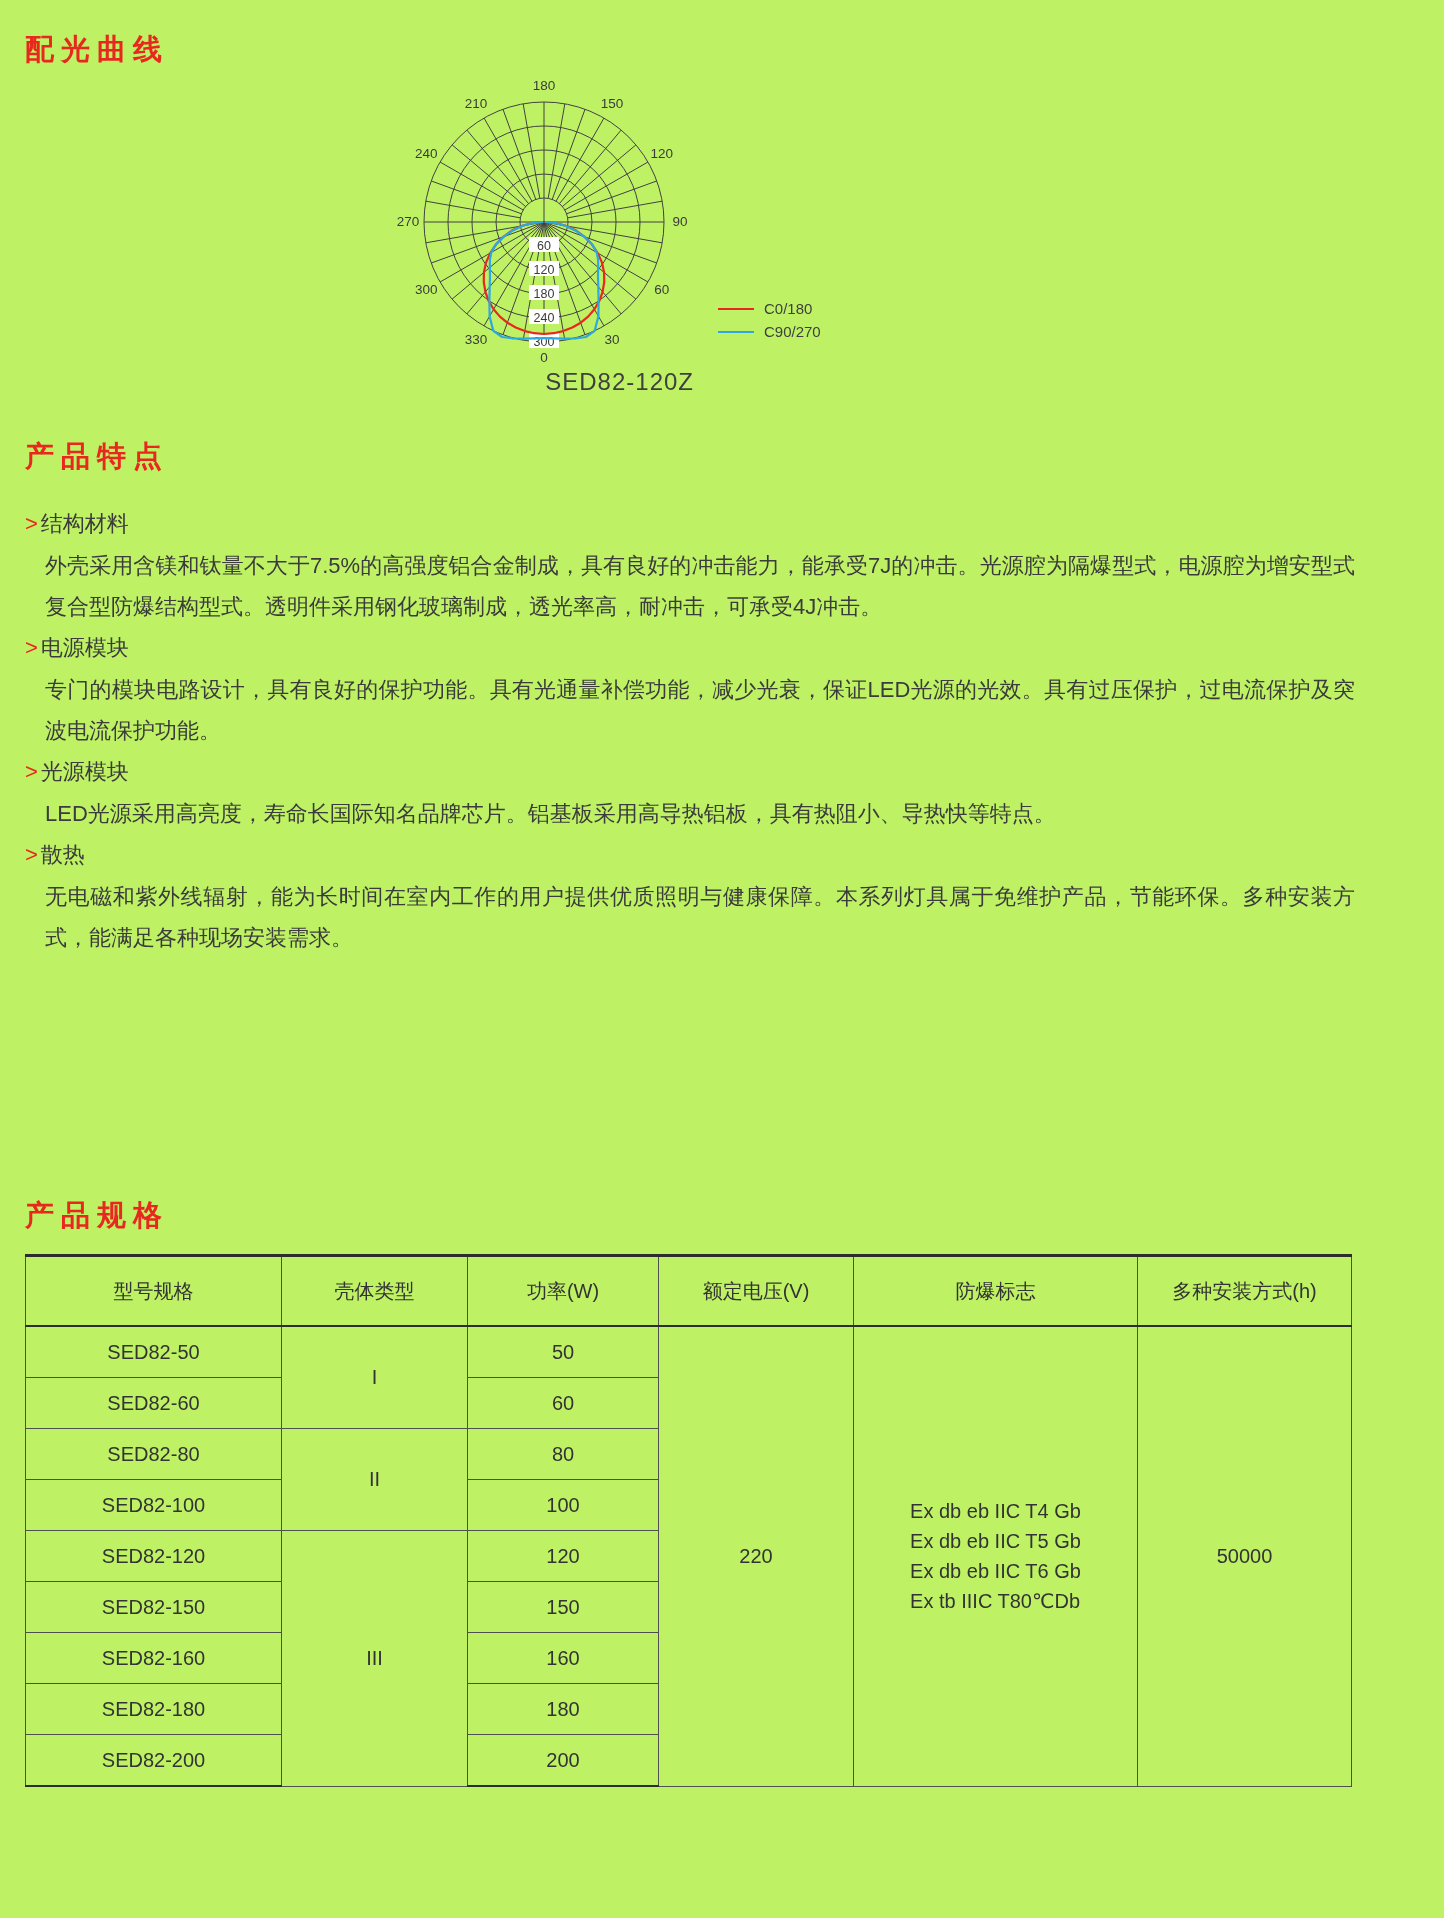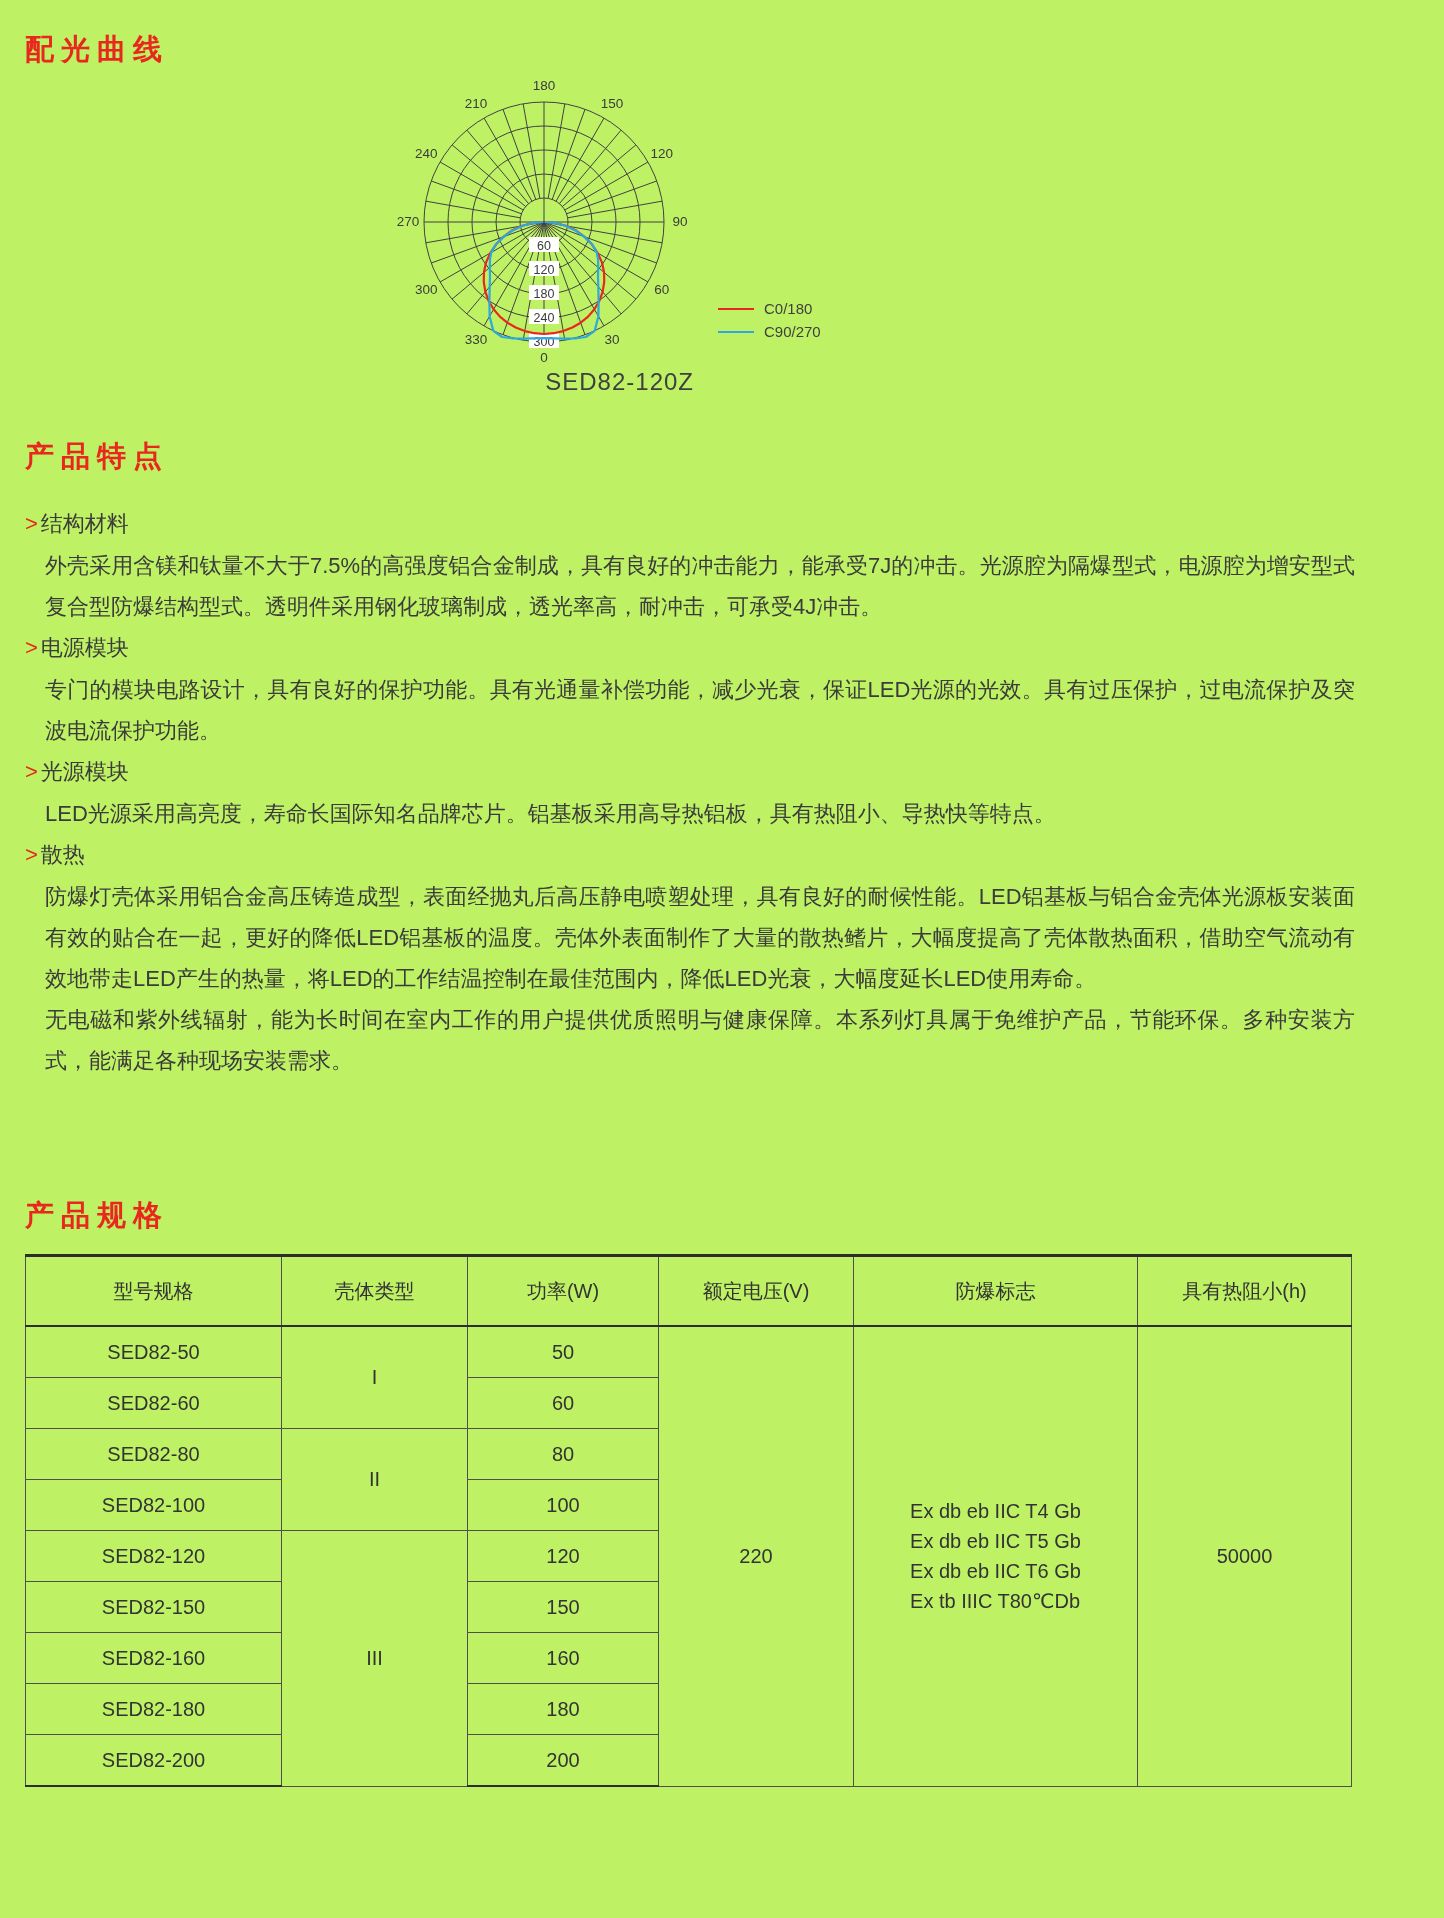--- a/index.html
+++ b/index.html
@@ -152,21 +152,20 @@
       <p class="f-body">专门的模块电路设计，具有良好的保护功能。具有光通量补偿功能，减少光衰，保证LED光源的光效。具有过压保护，过电流保护及突波电流保护功能。</p>
     </div>
 
     <div class="f-item">
       <div class="f-title"><span class="f-marker">&gt;</span><span>光源模块</span></div>
       <p class="f-body">LED光源采用高亮度，寿命长国际知名品牌芯片。铝基板采用高导热铝板，具有热阻小、导热快等特点。</p>
     </div>
 
     <div class="f-item">
       <div class="f-title"><span class="f-marker">&gt;</span><span>散热</span></div>
-      <p class="f-body">防爆灯壳体采用铝合金高压铸造成型，表面经抛丸后高压静电喷塑处理，具有良好的耐候性能。LED铝基板与铝合金壳体光源板安装面有效的贴合在一起，更好的降低LED铝基板的温度。壳体外表面制作了大量的散热鳍片，大幅度提高了壳体散热面积，借助空气流动有效地带走LED产生的热量，将LED的工作结温控制在最佳范围内，降低LED光衰，大幅度延长LED使用寿命。</p>
     </div>
 
     <div class="f-item">
       <p class="f-body">无电磁和紫外线辐射，能为长时间在室内工作的用户提供优质照明与健康保障。本系列灯具属于免维护产品，节能环保。多种安装方式，能满足各种现场安装需求。</p>
     </div>
   </div>
 
   <div class="specs">
     <h2 class="sec-heading">产品规格</h2>
 
@@ -179,21 +178,21 @@
           <col style="width:284px">
           <col style="width:214px">
       </colgroup>
       <thead>
         <tr>
           <th>型号规格</th>
           <th>壳体类型</th>
           <th>功率(W)</th>
           <th>额定电压(V)</th>
           <th>防爆标志</th>
-          <th>具有热阻小(h)</th>
+          <th>多种安装方式(h)</th>
         </tr>
       </thead>
       <tbody>
         <tr>
           <td>SED82-50</td>
           <td rowspan="2">I</td>
           <td>50</td>
           <td rowspan="9">220</td>
           <td rowspan="9">
             <div class="ex-block">

